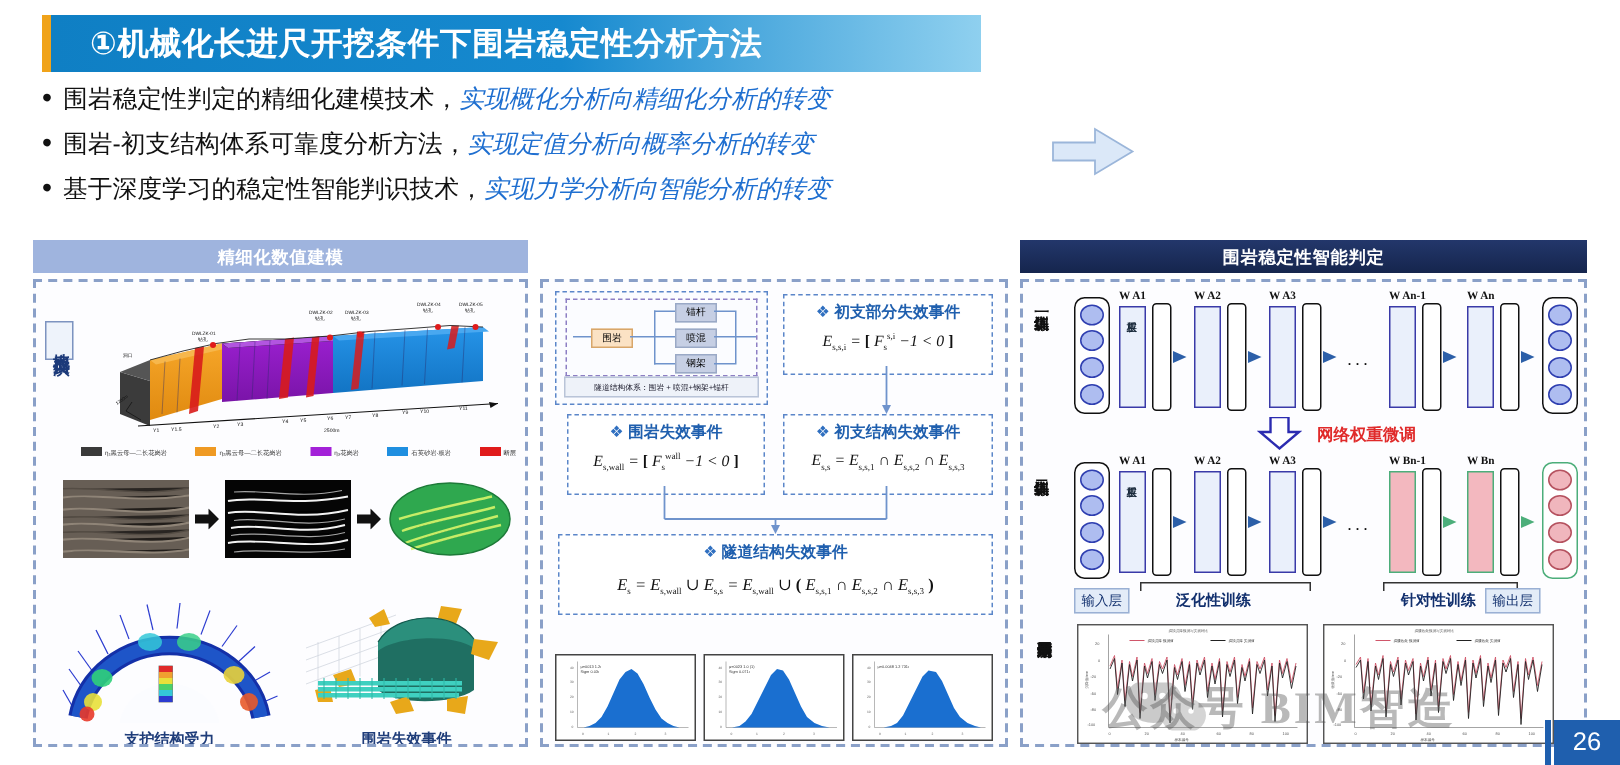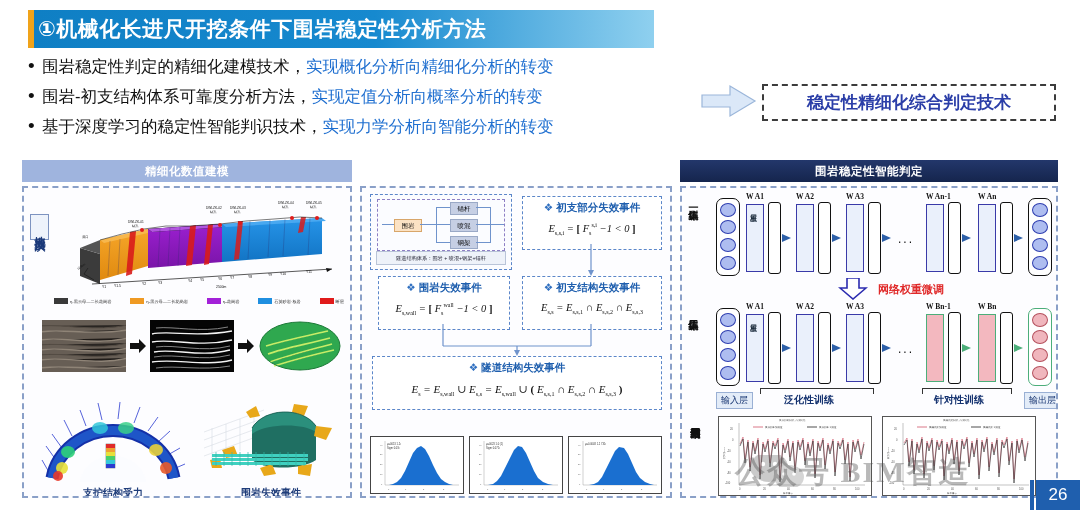--- a/index.html
+++ b/index.html
@@ -13,29 +13,29 @@
 
   
   .title-bar{
     position:absolute;left:34px;top:10px;width:620px;height:38px;
     background:linear-gradient(90deg,#0f7fc4 0%,#1689cf 55%,#8fd0ef 100%);
     display:flex;align-items:center;
   }
   .title-accent{position:absolute;left:28px;top:10px;width:7px;height:38px;background:#f0a31a;}
   .title-text{
     color:#fff;font-size:21px;font-weight:bold;letter-spacing:.5px;
-    margin-left:4px;white-space:nowrap;
+    margin-left:26px;white-space:nowrap;
   }
 
   
   .bullets{position:absolute;left:28px;top:56px;width:700px;}
   .bullet{display:flex;align-items:flex-start;margin-bottom:9px;}
   .bullet .dot{width:14px;font-size:19px;line-height:20px;color:#111;flex:0 0 14px;}
   .bullet .txt{font-size:16.5px;line-height:21px;color:#111;white-space:nowrap;}
-  .bullet .hl{color:#1f6fd0;}
+  .bullet .hl{color:#1f6fd0;font-style:italic;}
 
   
   .arrow-wrap{position:absolute;left:700px;top:84px;width:58px;height:34px;}
   .arrow-wrap svg{display:block;}
   .callout{
     position:absolute;left:762px;top:84px;width:290px;height:33px;
     border:2px dashed #3c3c3c;display:flex;align-items:center;justify-content:center;
     background:#fff;
   }
   .callout span{color:#2b3ea8;font-size:17px;font-weight:bold;white-space:nowrap;}
@@ -155,23 +155,20 @@
     <div class="bullet">
       <span class="dot">•</span>
       <span class="txt"><span>基于深度学习的稳定性智能判识技术，</span><span class="hl">实现力学分析向智能分析的转变</span></span>
     </div>
   </div>
 
   <div class="arrow-wrap">
     <svg width="58" height="34" viewBox="0 0 58 34">
       <polygon points="2,11 30,11 30,2 55,17 30,32 30,23 2,23" fill="#dbe8f8" stroke="#9bb6da" stroke-width="1.2"></polygon>
     </svg>
-  </div>
-  <div class="callout">
-    <span>稳定性精细化综合判定技术</span>
   </div>
 
   <div class="panel" id="panel1">
     <div class="phead">精细化数值建模</div>
     <div class="pbody">
 
       <div class="p1-geo-label">
         <span class="vlabel">地应力反演</span>
       </div>
 
@@ -674,21 +671,21 @@
           <div class="ell red" style="left:3px;top:39px;width:14px;height:12px;"></div>
           <div class="ell red" style="left:3px;top:57px;width:14px;height:12px;"></div>
         </div>
       </div>
 
       <div class="brace" style="left:78px;top:200px;width:112px;"></div>
       <div class="brace" style="left:240px;top:200px;width:88px;"></div>
       <div class="boxlbl" style="left:34px;top:204px;">输入层</div>
       <div class="plainlbl" style="left:102px;top:205px;">泛化性训练</div>
       <div class="plainlbl" style="left:252px;top:205px;">针对性训练</div>
-      <div class="boxlbl" style="left:342px;top:204px;">输出层</div>
+      <div class="boxlbl" style="left:308px;top:204px;">输出层</div>
 
       <div class="nn-vlabel" style="top:232px;left:6px;">网络预测结果</div>
 
       <div class="pchart" style="left:36px;top:228px;width:152px;height:78px;">
         <svg viewBox="0 0 152 78" width="152" height="78">
           <rect width="152" height="78" fill="#fff"></rect>
           <g stroke="#666" stroke-width=".4">
             <line x1="20" y1="68" x2="146" y2="68"></line>
               <line x1="20" y1="6" x2="20" y2="68"></line>
           </g>

